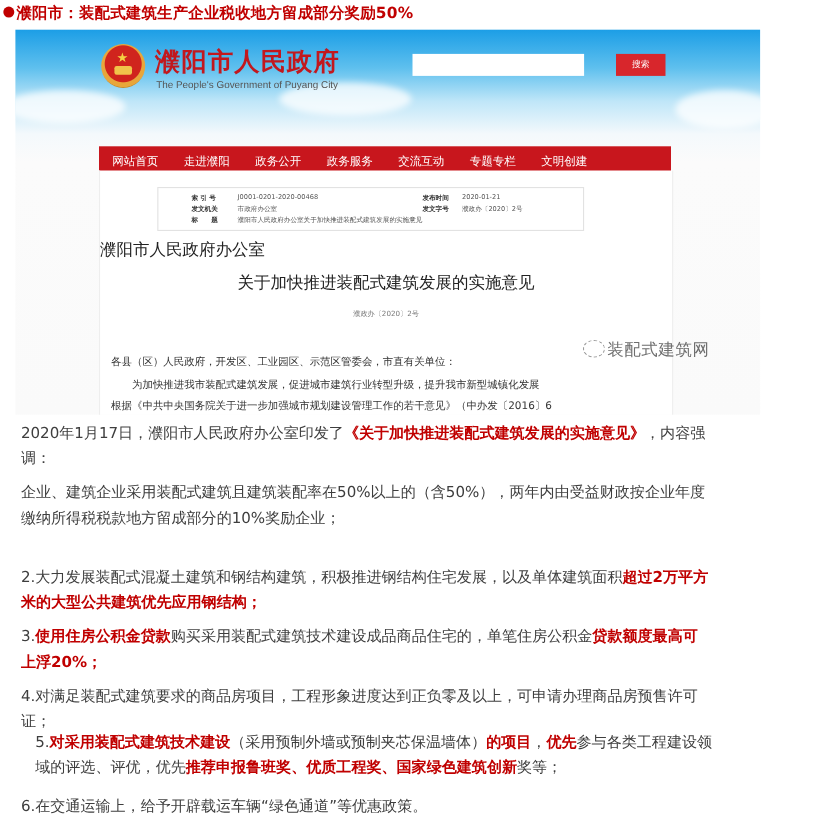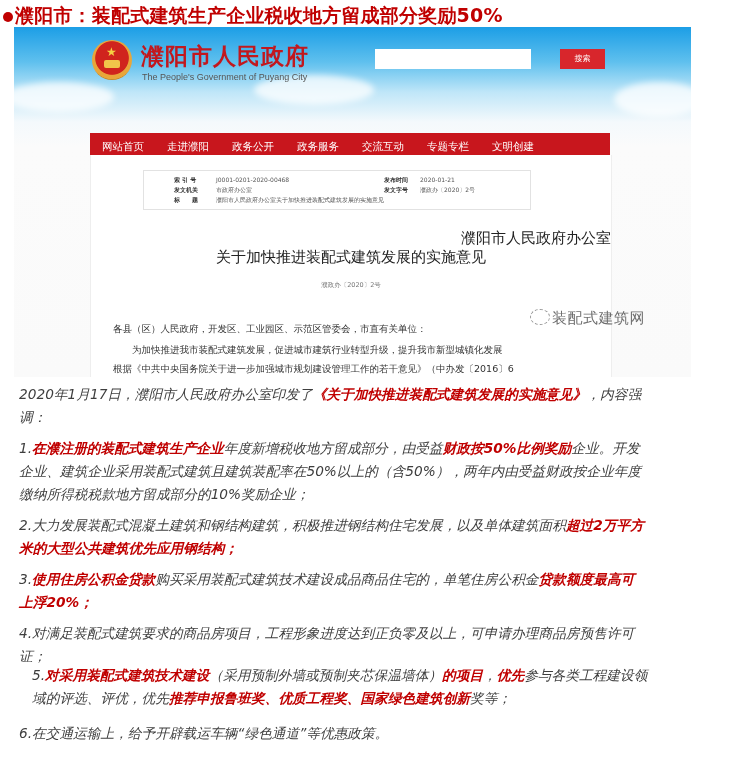--- a/index.html
+++ b/index.html
@@ -1,18 +1,18 @@
 <!DOCTYPE html>
 <html><head>
 <meta charset="utf-8">
 <style>
   html, body { margin: 0; padding: 0; background: #ffffff; }
   body { width: 741px; height: 759px; position: relative; overflow: hidden;
          font-family: "DejaVu Sans", "Liberation Sans", sans-serif; color: #333; }
-  .headline { position: absolute; left: 3px; top: 3px; font-size: 19px; font-weight: bold;
+  .headline { position: absolute; left: 3px; top: 3px; font-size: 14px; font-weight: bold;
               color: #c00000; letter-spacing: 0.2px; white-space: nowrap; }
   .headline .bullet { display: inline-block; width: 10px; height: 10px; border-radius: 50%;
               background: #c00000; margin-right: 2px; vertical-align: 0px; }
 
   .shot { position: absolute; left: 14px; top: 27px; width: 677px; height: 350px; overflow: hidden;
           background: linear-gradient(to bottom, #1c9ee6 0px, #5fc0ee 35px, #bfe6f8 65px, #f4f9fc 95px, #fbfbfb 120px, #fafafa 350px); }
   .cloud { position: absolute; border-radius: 50%; background: rgba(255,255,255,0.75); filter: blur(3px); }
 
   .emblem { position: absolute; left: 78px; top: 13px; width: 40px; height: 40px; border-radius: 50%;
             background: radial-gradient(circle at 50% 45%, #d0241d 0 55%, #e8a63a 58% 70%, #c88a28 72%); }
@@ -31,30 +31,30 @@
   .nav .item { color: #fff; font-size: 10.5px; margin-right: 0; width: 65px; white-space: nowrap; }
 
   .crumbs { position: absolute; left: 76px; top: 103px; width: 520px; height: 20px; background: #efefef;
             font-size: 7px; color: #666; line-height: 20px; padding-left: 7px; box-sizing: border-box; white-space: nowrap; }
 
   .doc { position: absolute; left: 76px; top: 128px; width: 520px; height: 230px; background: #fff; border-left: 1px solid #eee; border-right: 1px solid #eee; }
   .meta { position: absolute; left: 52px; top: 15px; width: 386px; height: 38px; border: 1px solid #e2e2e2; font-size: 6px; color: #555; }
   .meta .k { position: absolute; font-weight: bold; color: #333; }
   .meta .v { position: absolute; }
 
-  .doc-title1 { position: absolute; left: 0; width: 520px; top: 74px; text-align: right; font-size: 15px; color: #222; }
+  .doc-title1 { position: absolute; left: 0; width: 520px; top: 63px; text-align: left; font-size: 15px; color: #222; }
   .doc-title2 { position: absolute; left: 0; width: 520px; top: 93px; text-align: center; font-size: 15px; color: #222; }
   .doc-num { position: absolute; left: 0; width: 520px; top: 126px; text-align: center; font-size: 6.5px; color: #777; }
 
-  .doc-body { position: absolute; left: 22px; font-size: 9.5px; color: #333; white-space: nowrap; }
+  .doc-body { position: absolute; left: 10px; font-size: 9.5px; color: #333; white-space: nowrap; }
 
   .watermark { position: absolute; left: 530px; top: 309px; font-size: 15px; color: #6e6e6e; white-space: nowrap; letter-spacing: 0.5px; }
   .watermark .wlogo { display: inline-block; width: 18px; height: 14px; border: 1px dashed #999; border-radius: 50%; vertical-align: -2px; margin-right: 2px; }
 
-  .para { position: absolute; left: 19px; width: 700px; font-size: 13.7px; line-height: 23px; color: #3e3e3e; font-style: italic; }
+  .para { position: absolute; left: 19px; width: 700px; font-size: 13.7px; line-height: 23px; color: #3e3e3e; }
   .para .r { color: #c00000; font-weight: bold; }
   .para .line { display: block; white-space: nowrap; }
 </style>
 </head>
 <body>
 
 <div class="headline"><span class="bullet"></span><span>濮阳市：装配式建筑生产企业税收地方留成部分奖励50%</span></div>
 
 <div class="shot">
   <div class="cloud" style="left:-10px;top:55px;width:110px;height:30px;"></div>
@@ -109,21 +109,20 @@
     <span class="wlogo"></span><span>装配式建筑网</span>
   </div>
 </div>
 
 <div class="para" style="top:383px;">
   <span class="line"><span>2020年1月17日，濮阳市人民政府办公室印发了</span><span class="r">《关于加快推进装配式建筑发展的实施意见》</span><span>，内容强</span></span>
   <span class="line">调：</span>
 </div>
 
 <div class="para" style="top:437px;">
-  <span class="line"><span>1.</span><span class="r">在濮注册的装配式建筑生产企业</span><span>年度新增税收地方留成部分，由受益</span><span class="r">财政按50%比例奖励</span><span>企业。开发</span></span>
   <span class="line">企业、建筑企业采用装配式建筑且建筑装配率在50%以上的（含50%），两年内由受益财政按企业年度</span>
   <span class="line">缴纳所得税税款地方留成部分的10%奖励企业；</span>
 </div>
 
 <div class="para" style="top:514px;">
   <span class="line"><span>2.大力发展装配式混凝土建筑和钢结构建筑，积极推进钢结构住宅发展，以及单体建筑面积</span><span class="r">超过2万平方</span></span>
   <span class="line r">米的大型公共建筑优先应用钢结构；</span>
 </div>
 
 <div class="para" style="top:568px;">

